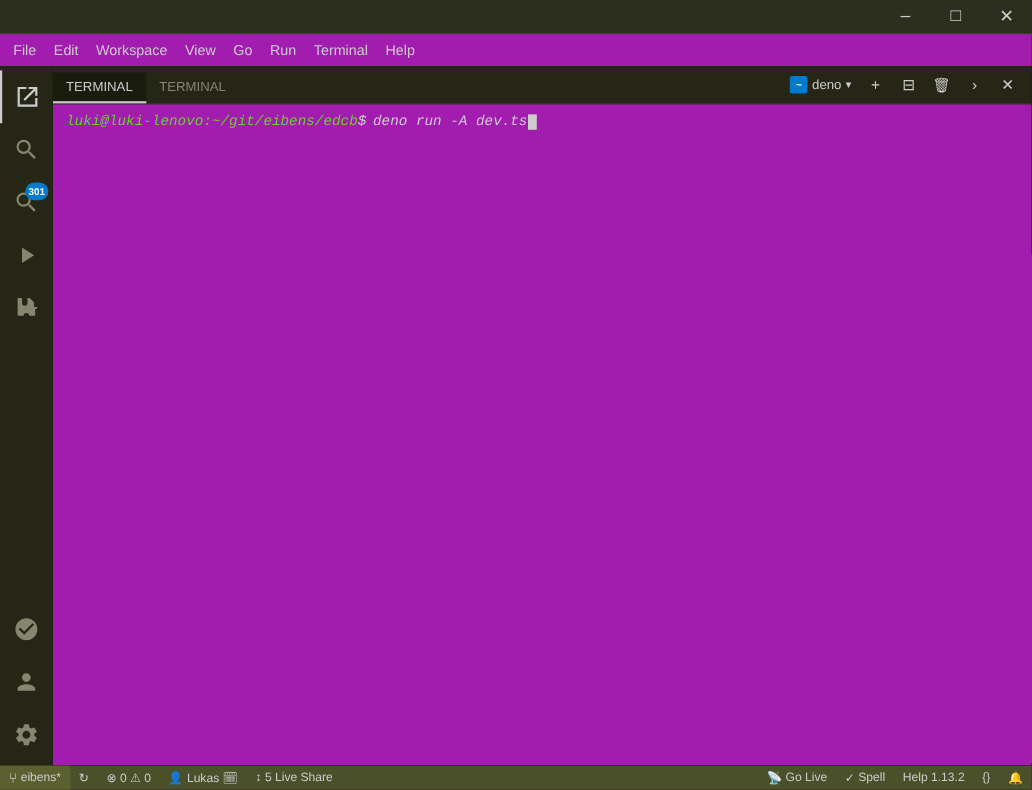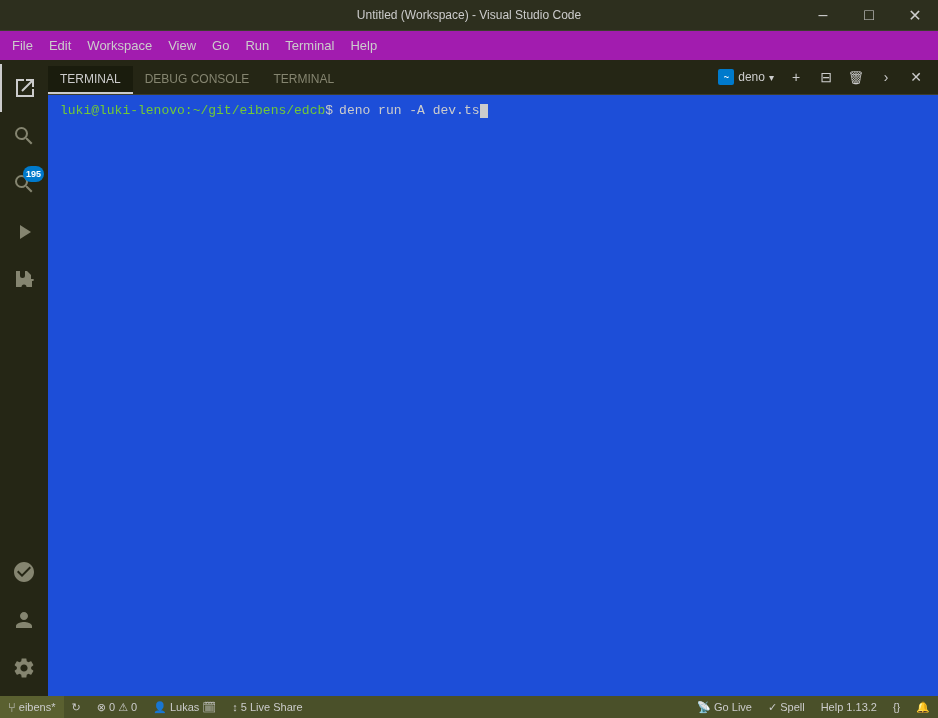--- a/index.html
+++ b/index.html
@@ -162,26 +162,27 @@
       display: inline-flex;
       align-items: center;
       justify-content: center;
       font-size: 9px;
       color: #fff;
       font-weight: bold;
     }
 
     #terminal-body {
       flex: 1;
-      background: #1d4ed8;
+      background: #a21caf;
       padding: 8px 12px;
       font-family: 'Consolas', 'Courier New', monospace;
       font-size: 13px;
       overflow-y: auto;
       color: #cccccc;
+      font-style: italic;
     }
     .terminal-prompt {
       display: flex;
       align-items: center;
       flex-wrap: wrap;
     }
     .prompt-user {
       color: #73c936;
     }
     .prompt-path {
@@ -263,21 +264,20 @@
       cursor: pointer;
       border-radius: 3px;
       color: #cccccc;
       font-size: 14px;
     }
   </style>
 </head>
 <body>
 
 <div id="title-bar">
-  <span id="title-bar-title">Untitled (Workspace) - Visual Studio Code</span>
   <div id="title-bar-controls">
     <div class="titlebar-btn">–</div>
     <div class="titlebar-btn">□</div>
     <div class="titlebar-btn close">✕</div>
   </div>
 </div>
 
 <div id="menu-bar">
   <div class="menu-item">File</div>
   <div class="menu-item">Edit</div>
@@ -299,21 +299,21 @@
     </div>
     <div class="activity-icon">
       <svg width="24" height="24" viewBox="0 0 24 24" fill="currentColor">
           <path d="M15.5 14h-.79l-.28-.27A6.471 6.471 0 0 0 16 9.5 6.5 6.5 0 1 0 9.5 16c1.61 0 3.09-.59 4.23-1.57l.27.28v.79l5 4.99L20.49 19l-4.99-5zm-6 0C7.01 14 5 11.99 5 9.5S7.01 5 9.5 5 14 7.01 14 9.5 11.99 14 9.5 14z"></path>
         </svg>
     </div>
     <div class="activity-icon">
       <svg width="24" height="24" viewBox="0 0 24 24" fill="currentColor">
           <path d="M9.5 3A6.5 6.5 0 0 1 16 9.5c0 1.61-.59 3.09-1.56 4.23l.27.27h.79l5 5-1.5 1.5-5-5v-.79l-.27-.27A6.516 6.516 0 0 1 9.5 16 6.5 6.5 0 0 1 3 9.5 6.5 6.5 0 0 1 9.5 3m0 2C7 5 5 7 5 9.5S7 14 9.5 14 14 12 14 9.5 12 5 9.5 5"></path>
         </svg>
-      <div class="badge">195</div>
+      <div class="badge">301</div>
     </div>
     <div class="activity-icon">
       <svg width="24" height="24" viewBox="0 0 24 24" fill="currentColor">
           <path d="M8 5v14l11-7z"></path>
         </svg>
     </div>
     <div class="activity-icon">
       <svg width="24" height="24" viewBox="0 0 24 24" fill="currentColor">
           <path d="M20.5 11H19V7l-4-4h-2v4.5A2.5 2.5 0 0 1 10.5 10 2.5 2.5 0 0 1 8 7.5V3H4v16h5.5A2.5 2.5 0 0 1 12 16.5 2.5 2.5 0 0 1 14.5 19H20V13h.5a1.5 1.5 0 0 0 1.5-1.5A1.5 1.5 0 0 0 20.5 11z"></path>
         </svg>
@@ -337,21 +337,20 @@
       </div>
     </div>
   </div>
 
   <div id="editor-area">
     <div id="terminal-panel">
 
       <div id="panel-header">
         <div id="panel-tabs">
           <div class="terminal-tab active">TERMINAL</div>
-          <div class="terminal-tab">DEBUG CONSOLE</div>
           <div class="terminal-tab">TERMINAL</div>
         </div>
         <div id="panel-actions">
           <div class="terminal-toolbar-item">
             <span class="bash-icon">~</span>
             <span>deno</span>
             <span style="font-size:10px;">▾</span>
           </div>
           <div class="panel-action-btn">+</div>
           <div class="panel-action-btn">⊟</div>

